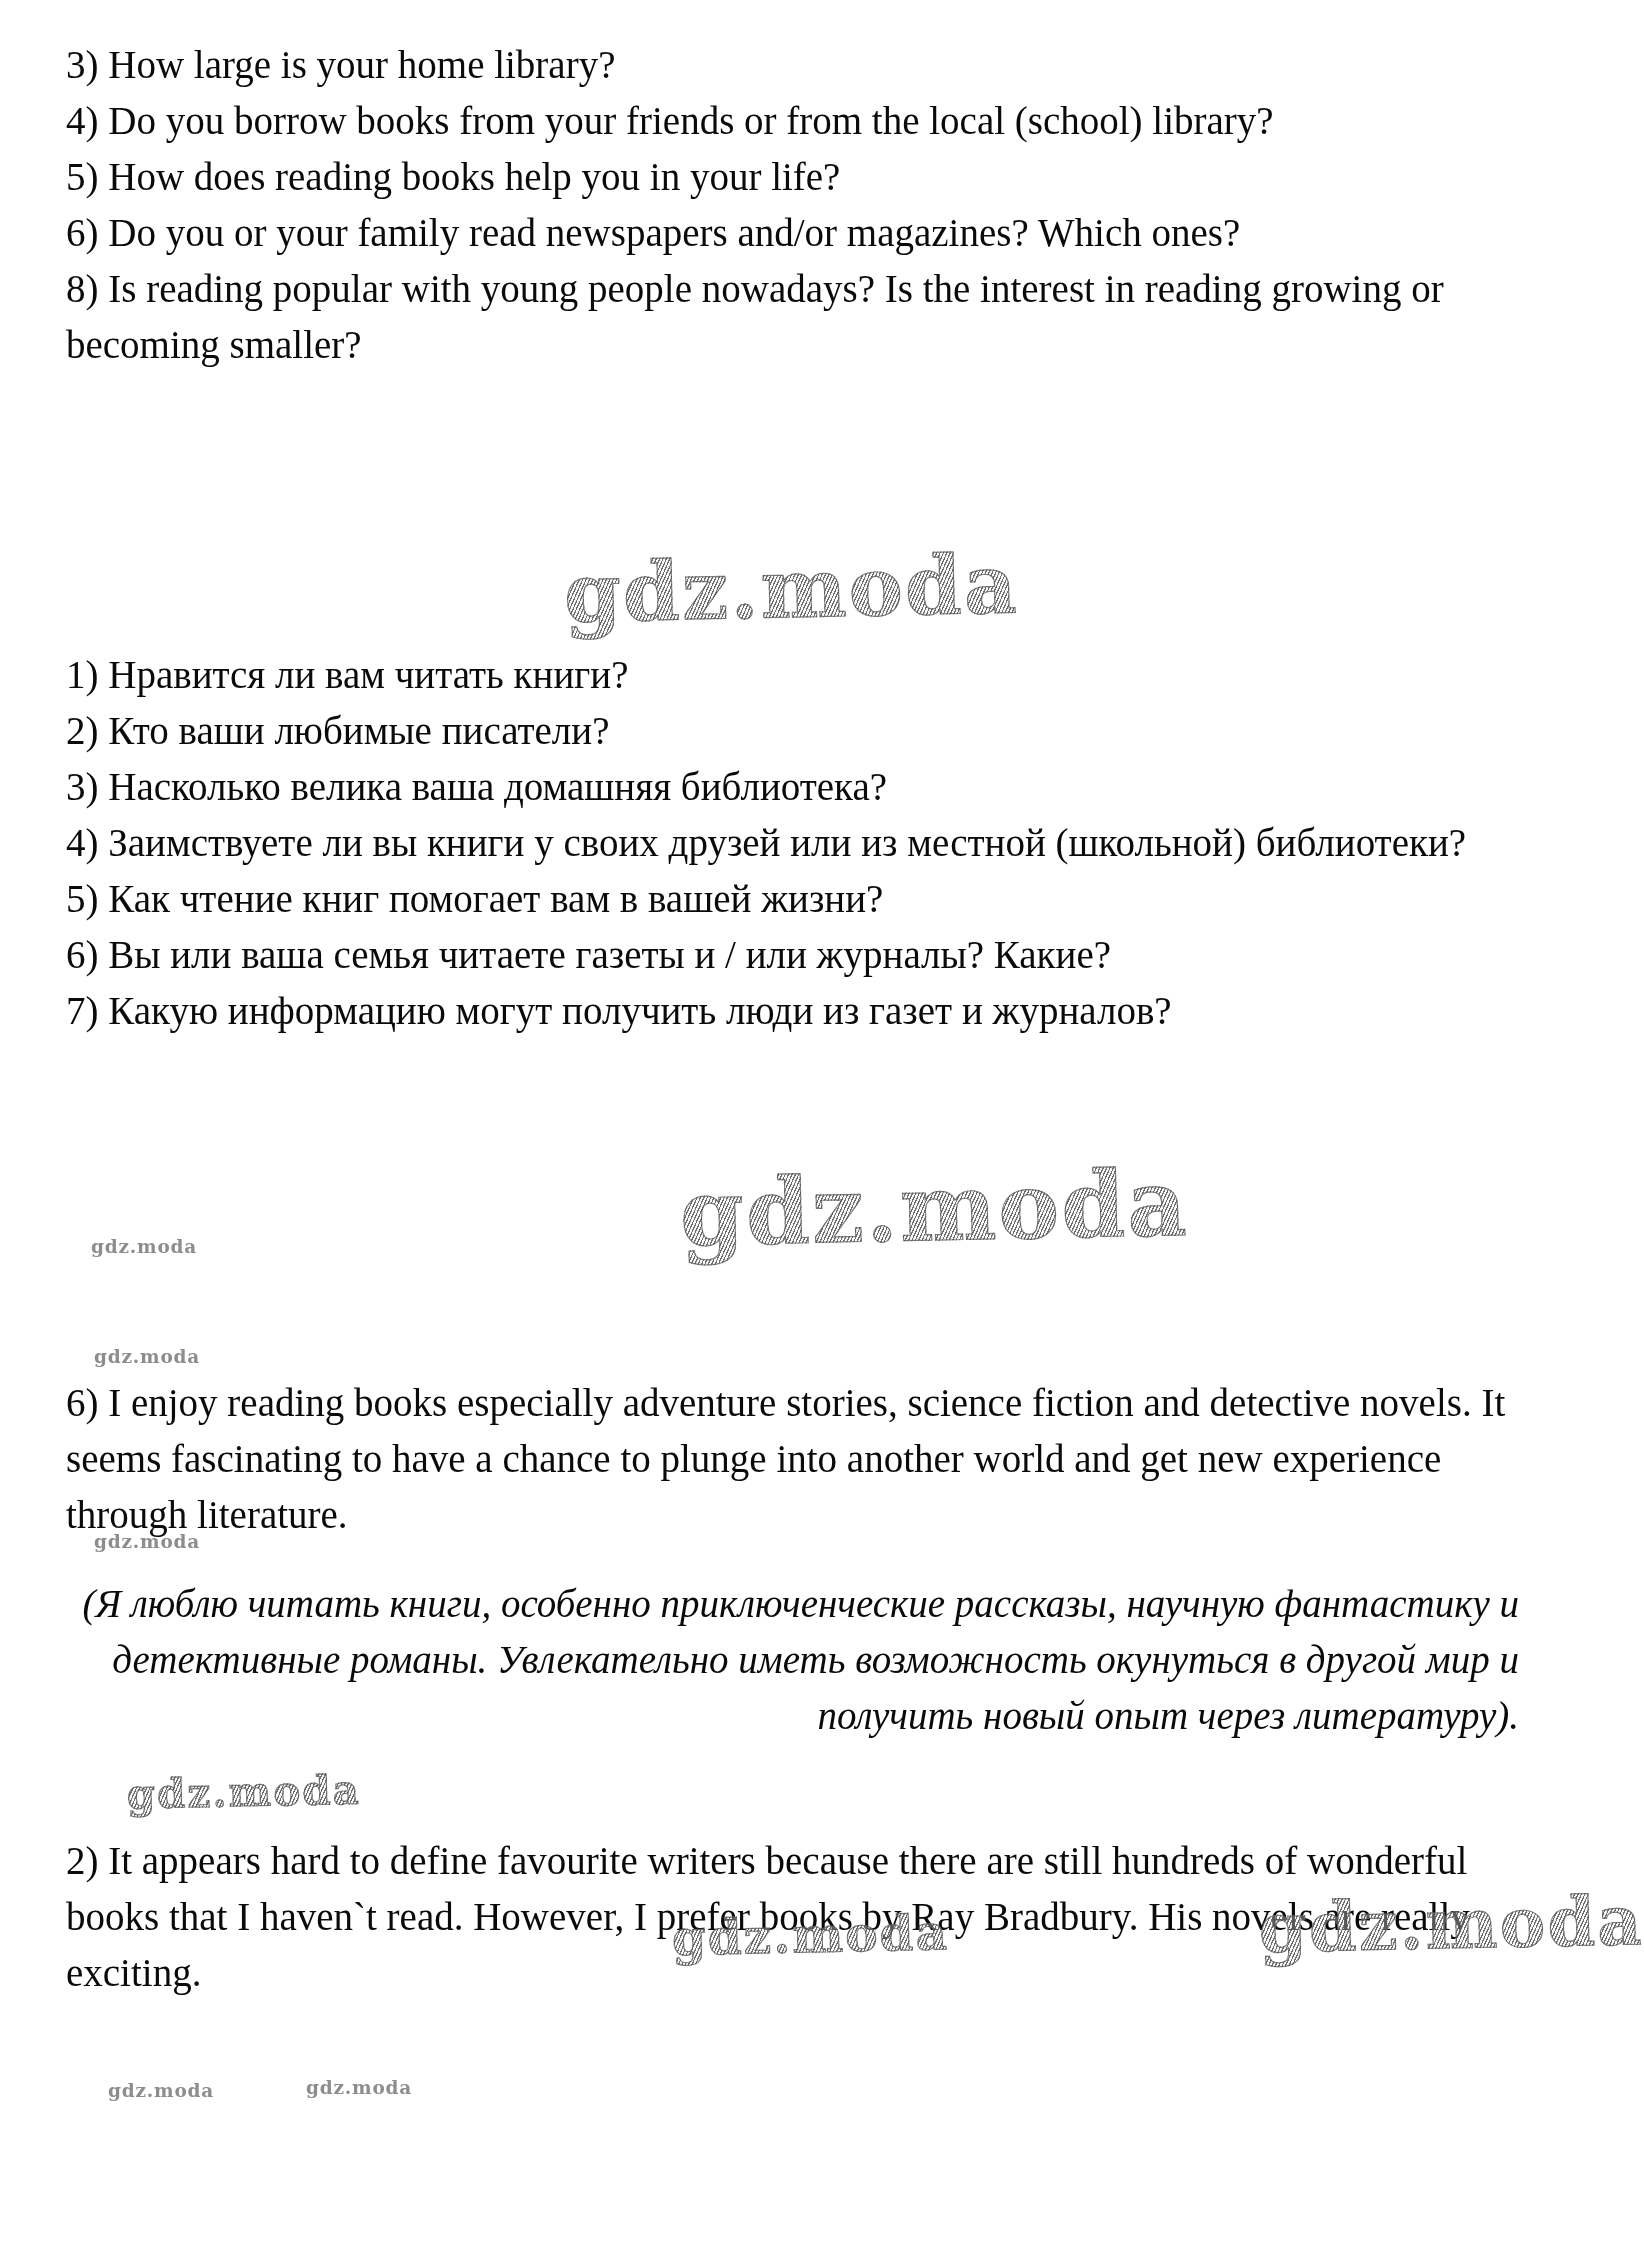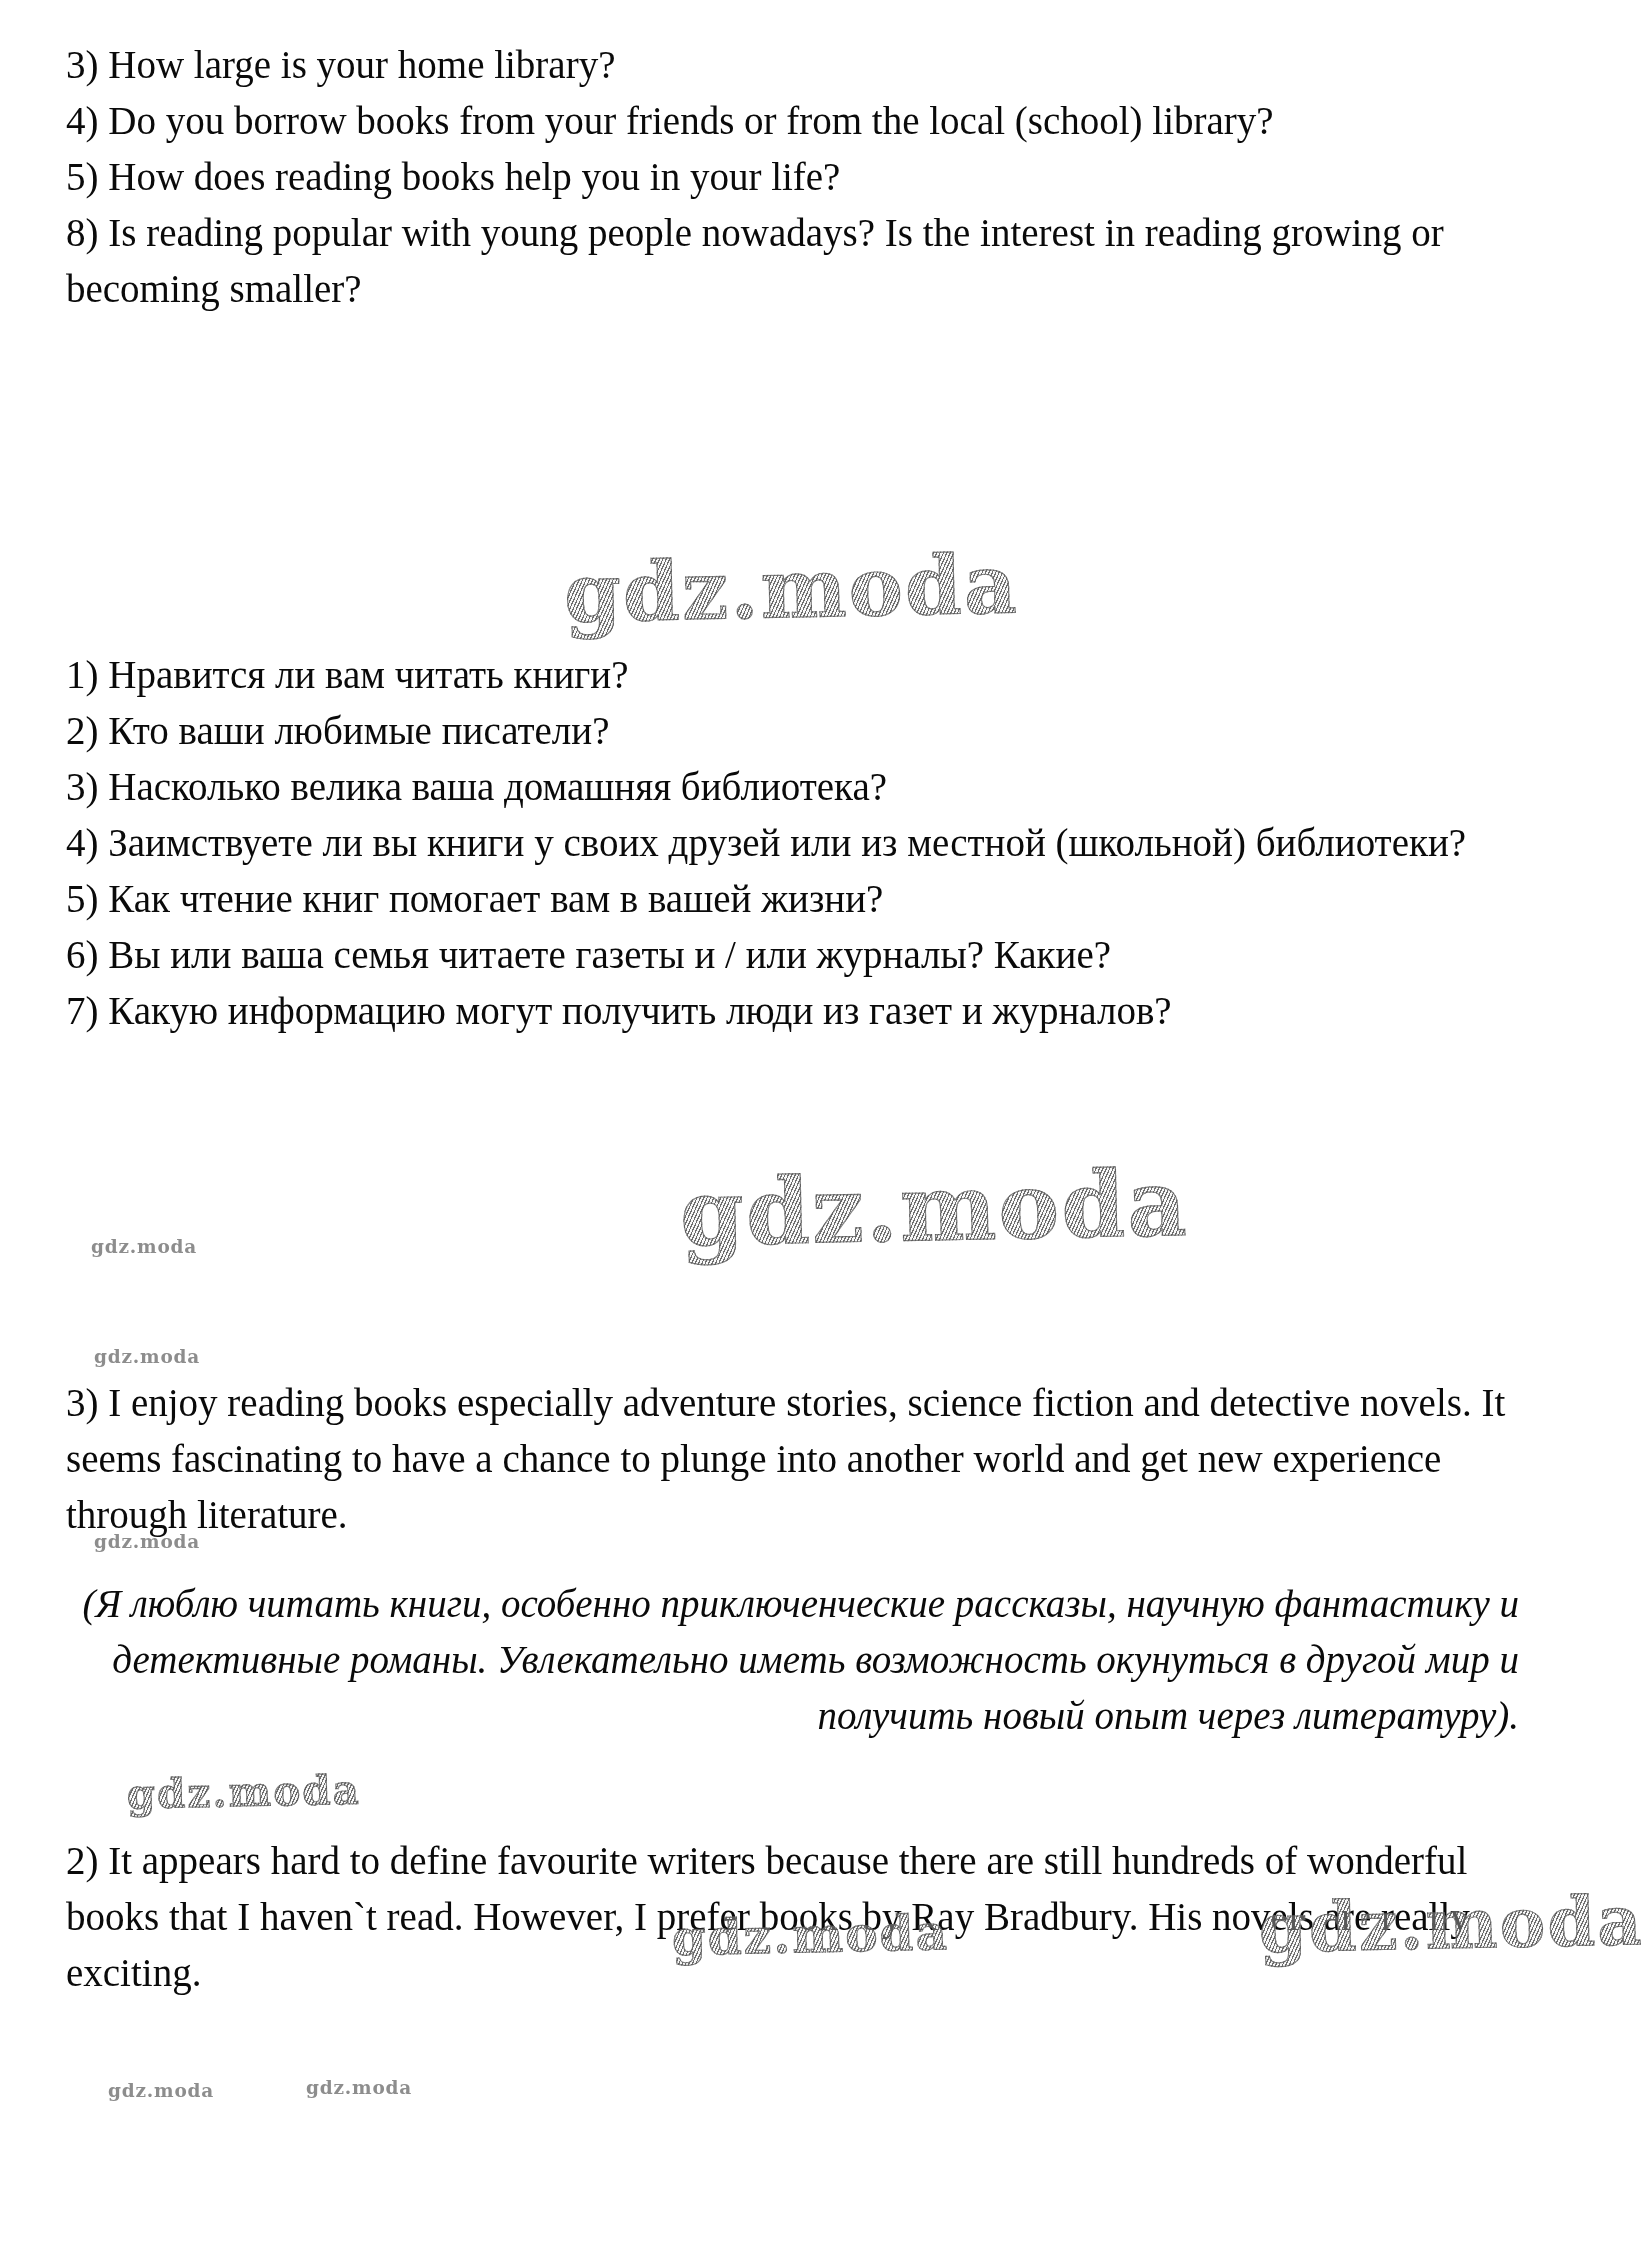--- a/index.html
+++ b/index.html
@@ -71,36 +71,37 @@
 </style>
 </head>
 <body>
 
 <div class="page">
 
   <div class="block" style="top:37px">
     <p class="q-line">3) How large is your home library?</p>
     <p class="q-line">4) Do you borrow books from your friends or from the local (school) library?</p>
     <p class="q-line">5) How does reading books help you in your life?</p>
+    <p class="q-line">6) Do you or your family read newspapers and/or magazines? Which ones?</p>
     <p class="q-line">8) Is reading popular with young people nowadays? Is the interest in reading growing or becoming smaller?</p>
   </div>
 
 
   <div class="block" style="top:647px">
     <p class="q-line">1) Нравится ли вам читать книги?</p>
     <p class="q-line">2) Кто ваши любимые писатели?</p>
     <p class="q-line">3) Насколько велика ваша домашняя библиотека?</p>
     <p class="q-line">4) Заимствуете ли вы книги у своих друзей или из местной (школьной) библиотеки?</p>
     <p class="q-line">5) Как чтение книг помогает вам в вашей жизни?</p>
     <p class="q-line">6) Вы или ваша семья читаете газеты и / или журналы? Какие?</p>
     <p class="q-line">7) Какую информацию могут получить люди из газет и журналов?</p>
   </div>
 
   <div class="block" style="top:1375px">
-    <p class="para">3) I enjoy reading books especially adventure stories, science fiction and detective novels. It seems fascinating to have a chance to plunge into another world and get new experience through literature.</p>
+    <p class="para">6) I enjoy reading books especially adventure stories, science fiction and detective novels. It seems fascinating to have a chance to plunge into another world and get new experience through literature.</p>
   </div>
 
   <div class="block ru" style="top:1576px">
     <p class="para">(Я люблю читать книги, особенно приключенческие рассказы, научную фантастику и детективные романы. Увлекательно иметь возможность окунуться в другой мир и получить новый опыт через литературу).</p>
   </div>
 
   <div class="block" style="top:1833px">
     <p class="para">2) It appears hard to define favourite writers because there are still hundreds of wonderful books that I haven`t read. However, I prefer books by Ray Bradbury. His novels are really exciting.</p>
   </div>
 

